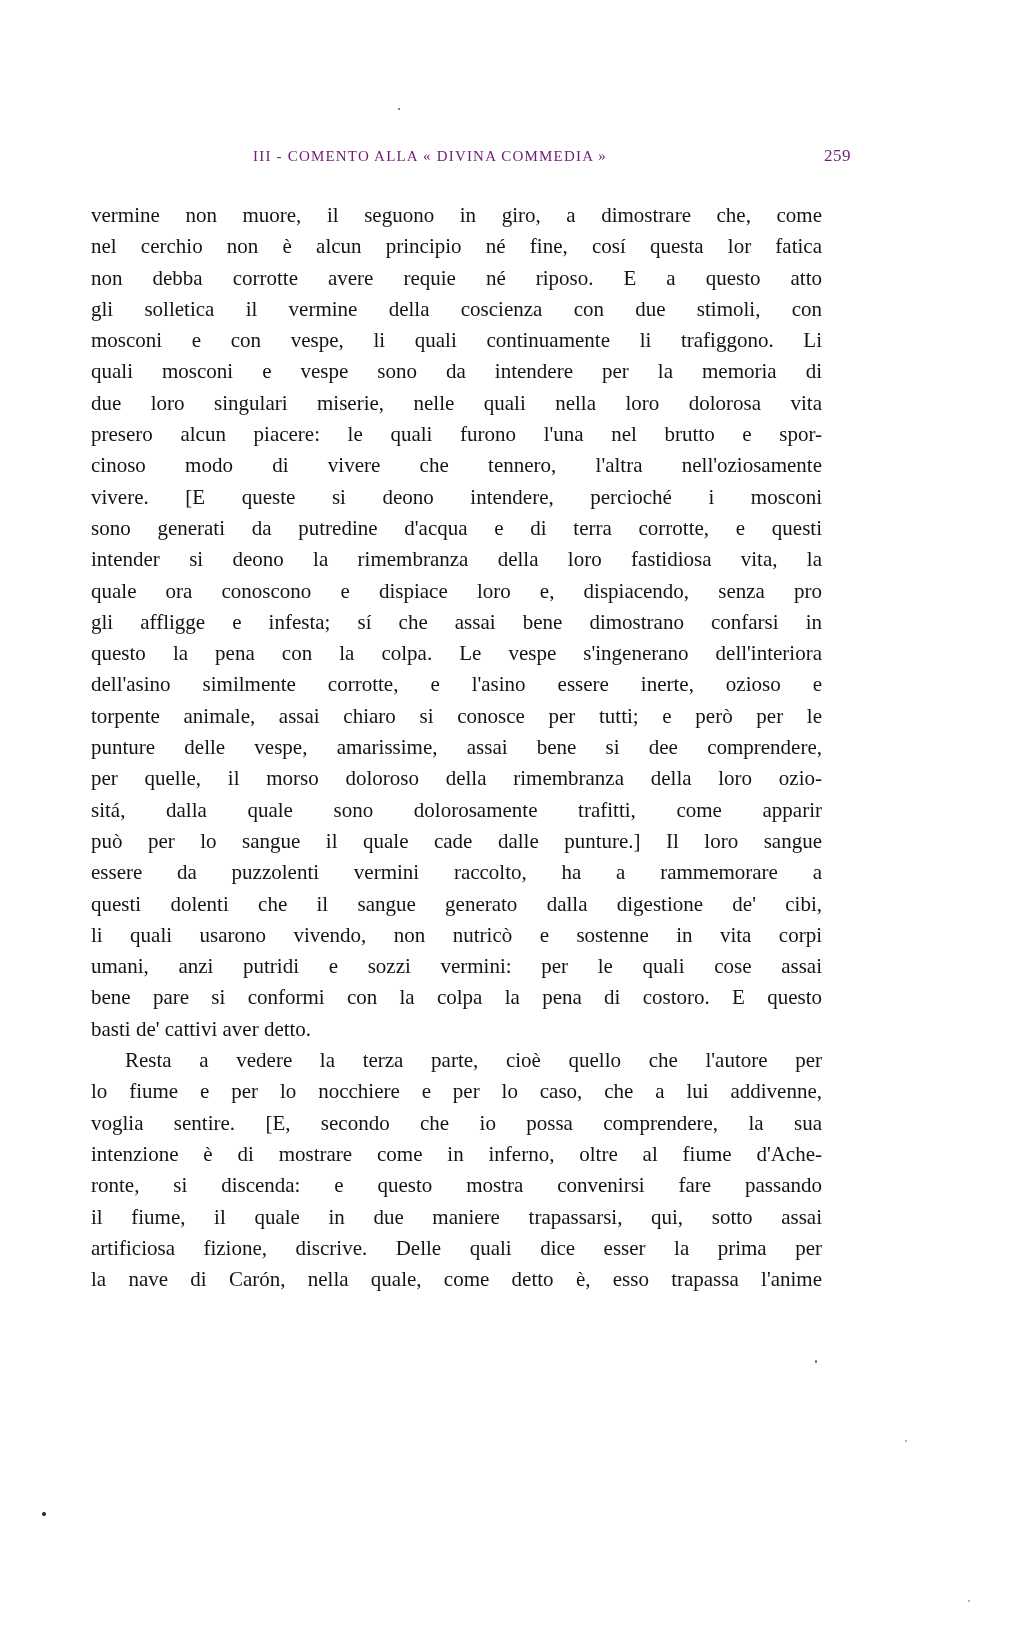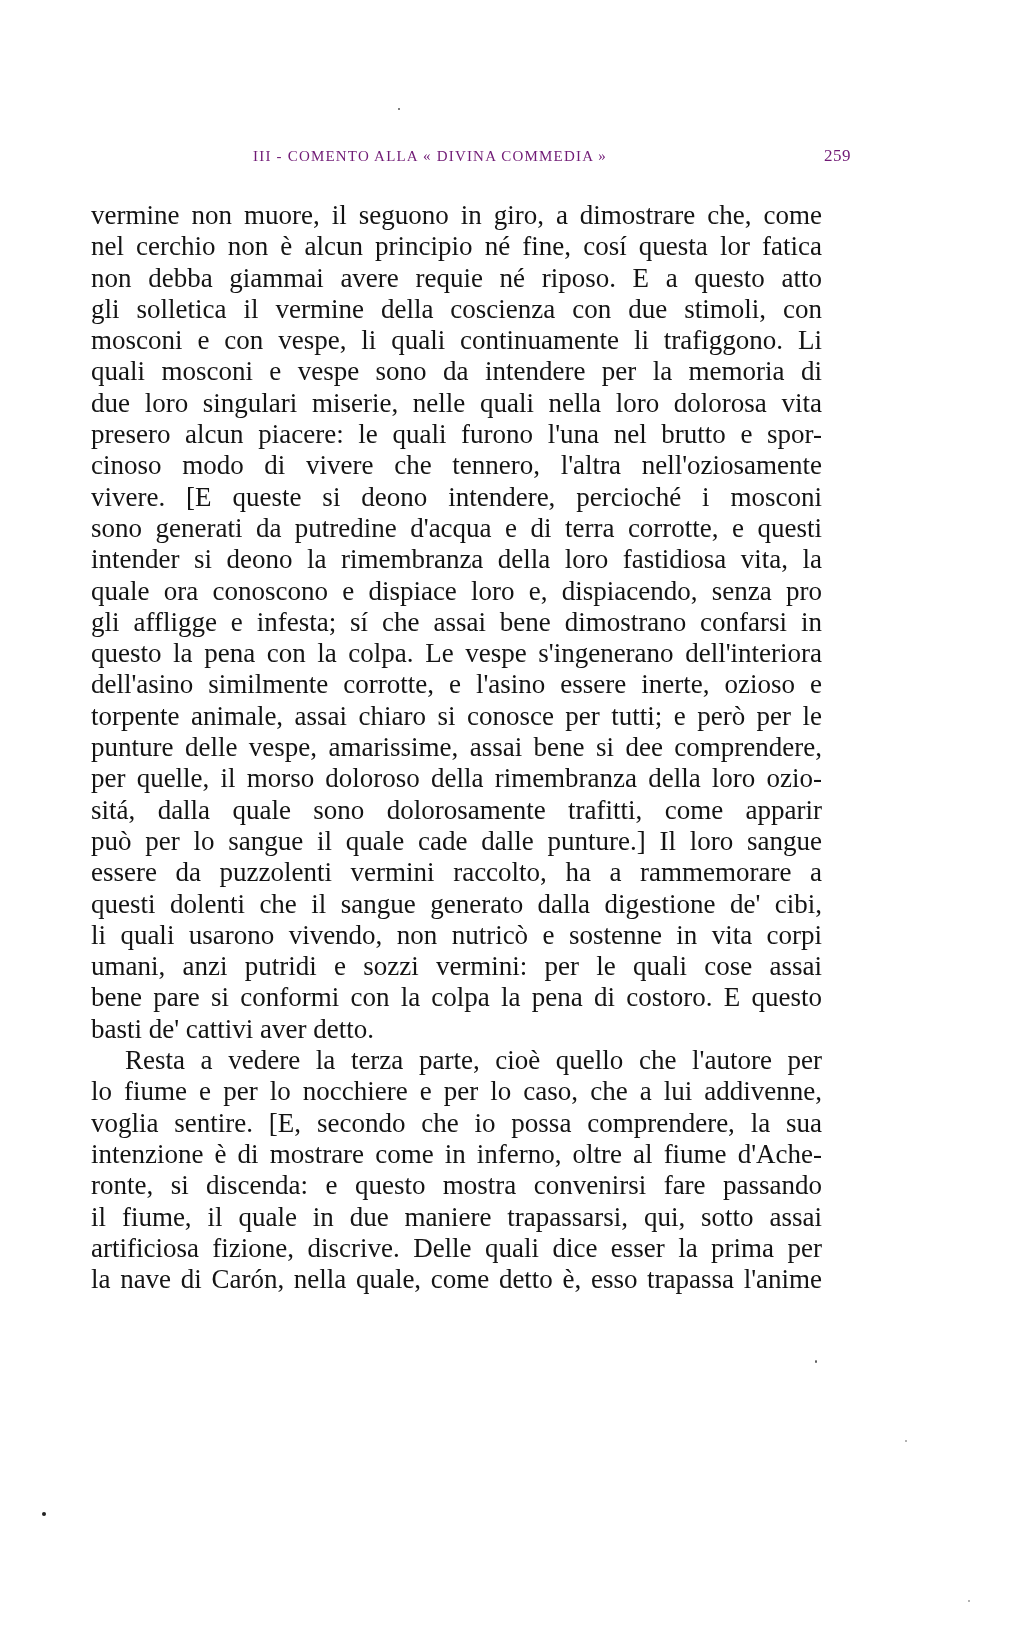--- a/index.html
+++ b/index.html
@@ -48,21 +48,21 @@
   .body-text {
     position: absolute;
     top: 200px;
     left: 91px;
     width: 731px;
   }
   .line {
     display: block;
     height: 31.3px;
     line-height: 31.3px;
-    font-size: 27px;
+    font-size: 21px;
     text-align: justify;
     text-align-last: justify;
     white-space: nowrap;
     overflow: visible;
   }
   .line.last {
     text-align-last: left;
   }
   .line.indent {
     padding-left: 34px;
@@ -80,21 +80,21 @@
 
   <div class="running-head">
     <span class="title">III - COMENTO ALLA « DIVINA COMMEDIA »</span>
     <span class="folio">259</span>
   </div>
 
   <div class="body-text">
     <div>
       <span class="line">vermine non muore, il seguono in giro, a dimostrare che, come</span>
       <span class="line">nel cerchio non è alcun principio né fine, cosí questa lor fatica</span>
-      <span class="line">non debba giammai avere requie né riposo. E a questo atto</span>
+      <span class="line">non debba corrotte avere requie né riposo. E a questo atto</span>
       <span class="line">gli solletica il vermine della coscienza con due stimoli, con</span>
       <span class="line">mosconi e con vespe, li quali continuamente li trafiggono. Li</span>
       <span class="line">quali mosconi e vespe sono da intendere per la memoria di</span>
       <span class="line">due loro singulari miserie, nelle quali nella loro dolorosa vita</span>
       <span class="line">presero alcun piacere: le quali furono l'una nel brutto e spor-</span>
       <span class="line">cinoso modo di vivere che tennero, l'altra nell'oziosamente</span>
       <span class="line">vivere. [E queste si deono intendere, percioché i mosconi</span>
       <span class="line">sono generati da putredine d'acqua e di terra corrotte, e questi</span>
       <span class="line">intender si deono la rimembranza della loro fastidiosa vita, la</span>
       <span class="line">quale ora conoscono e dispiace loro e, dispiacendo, senza pro</span>

